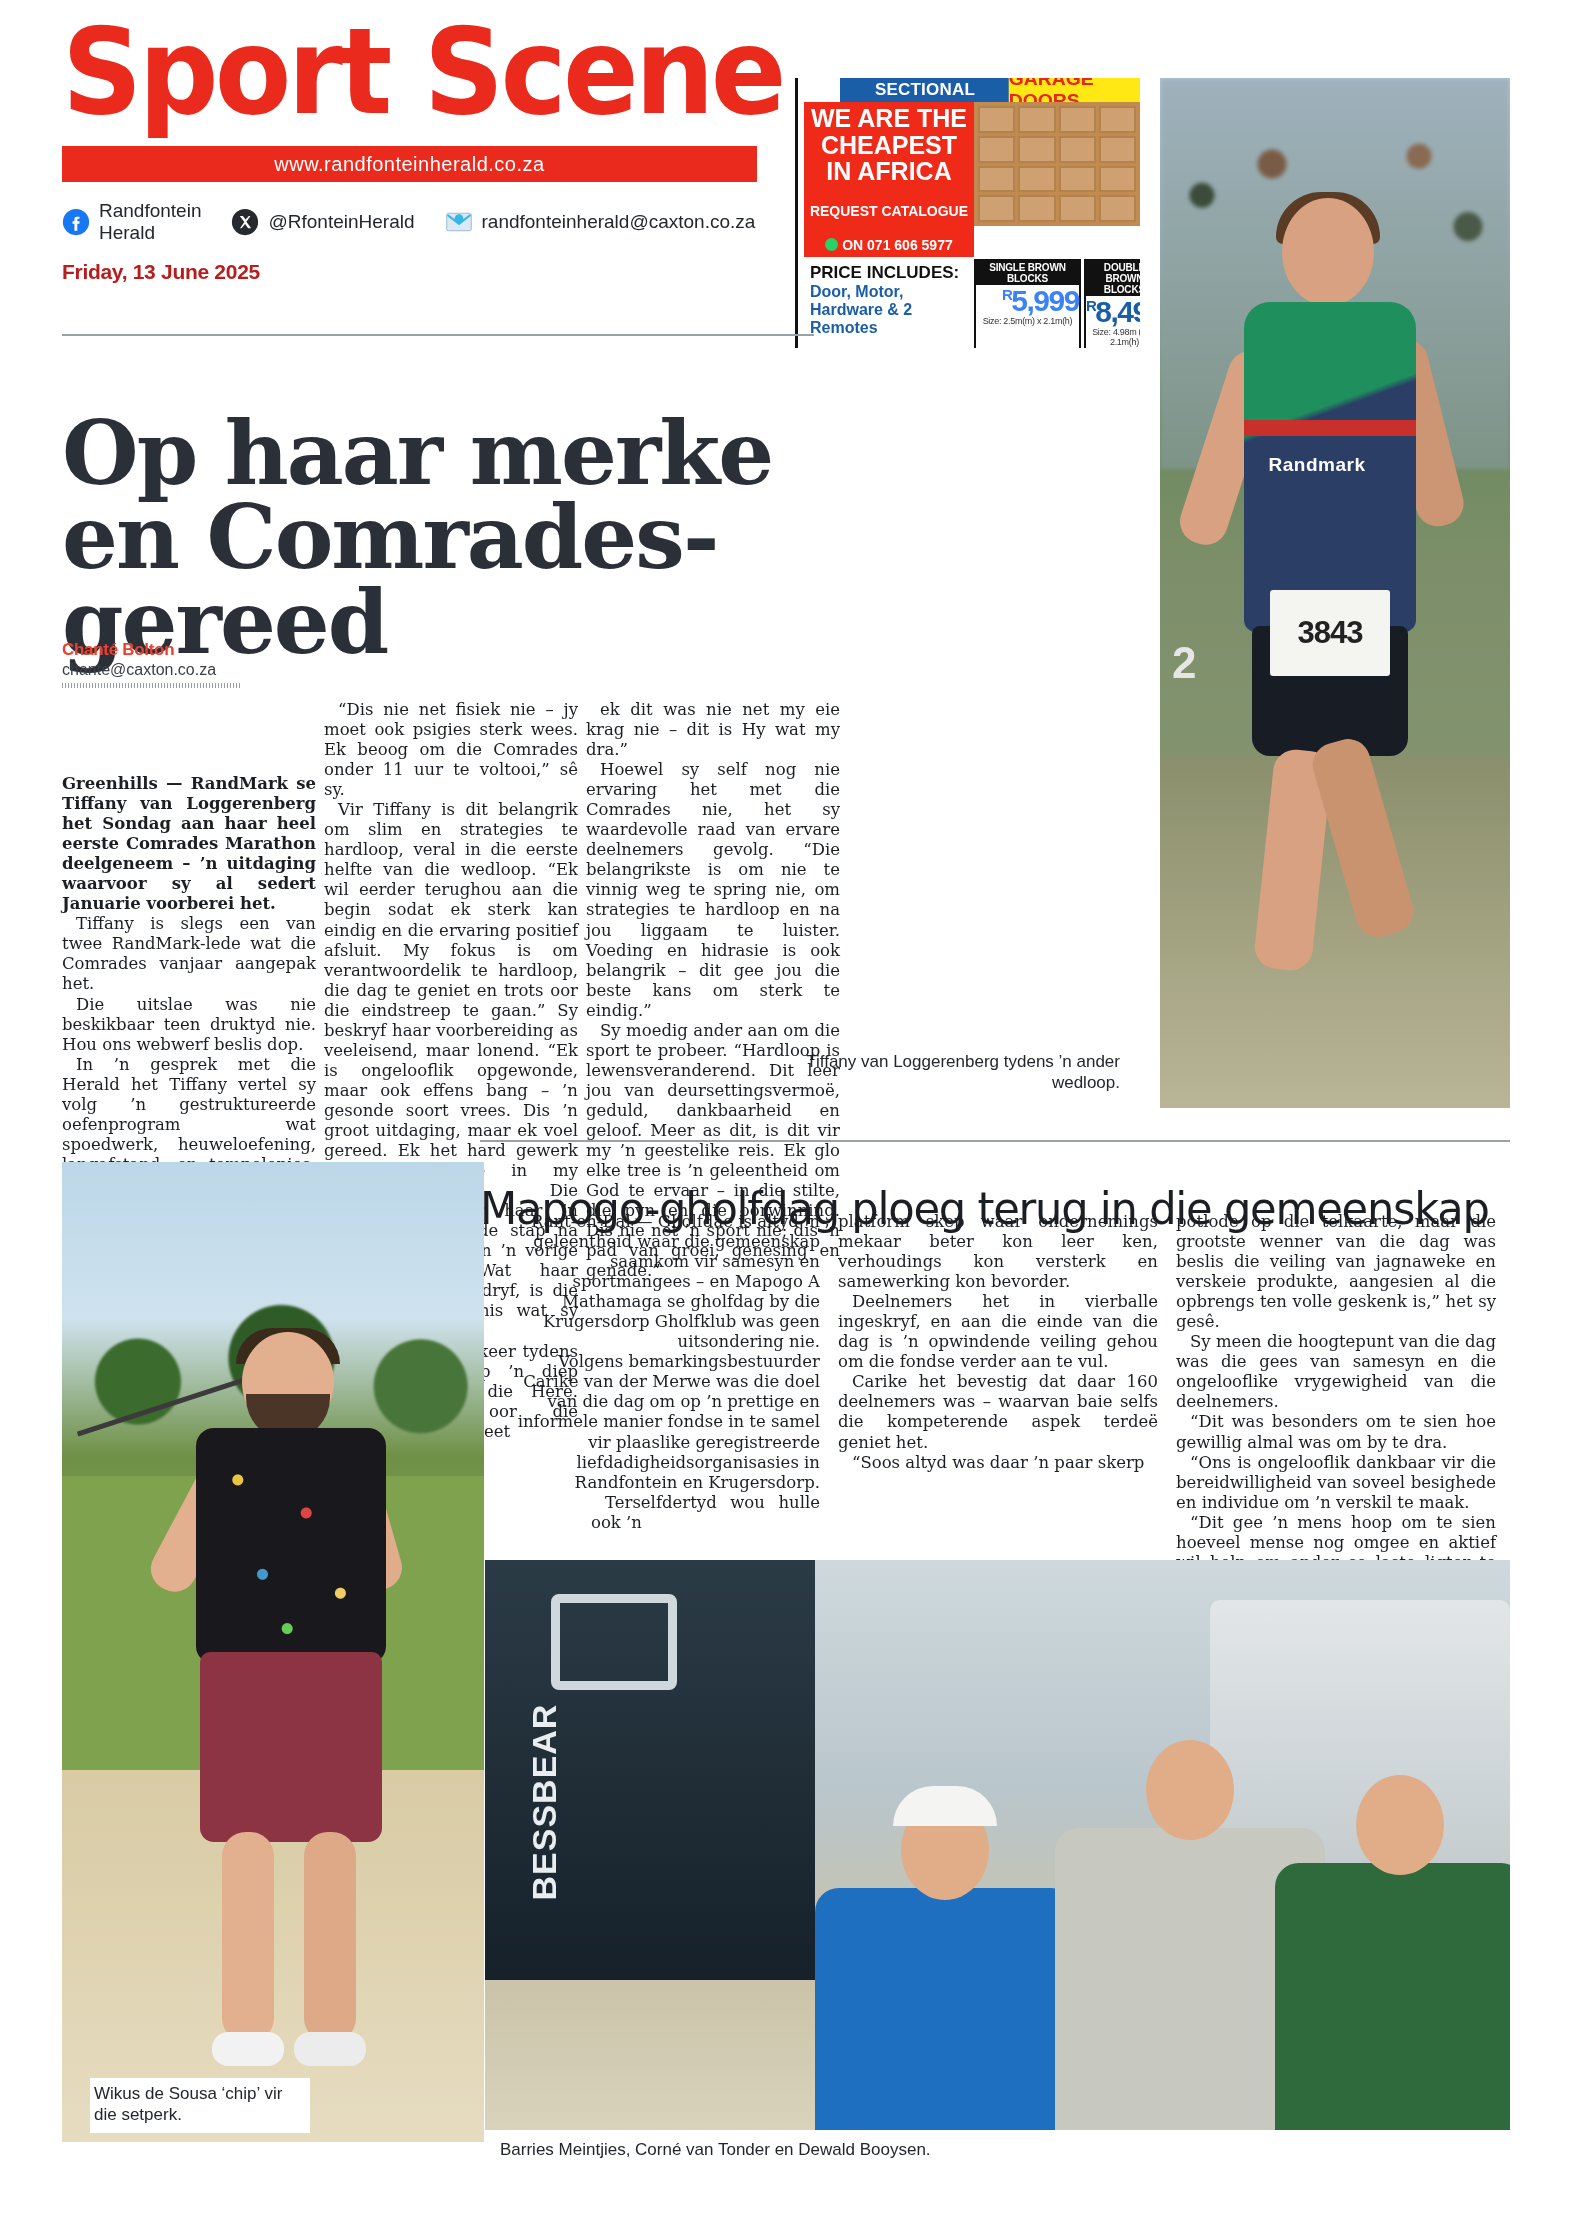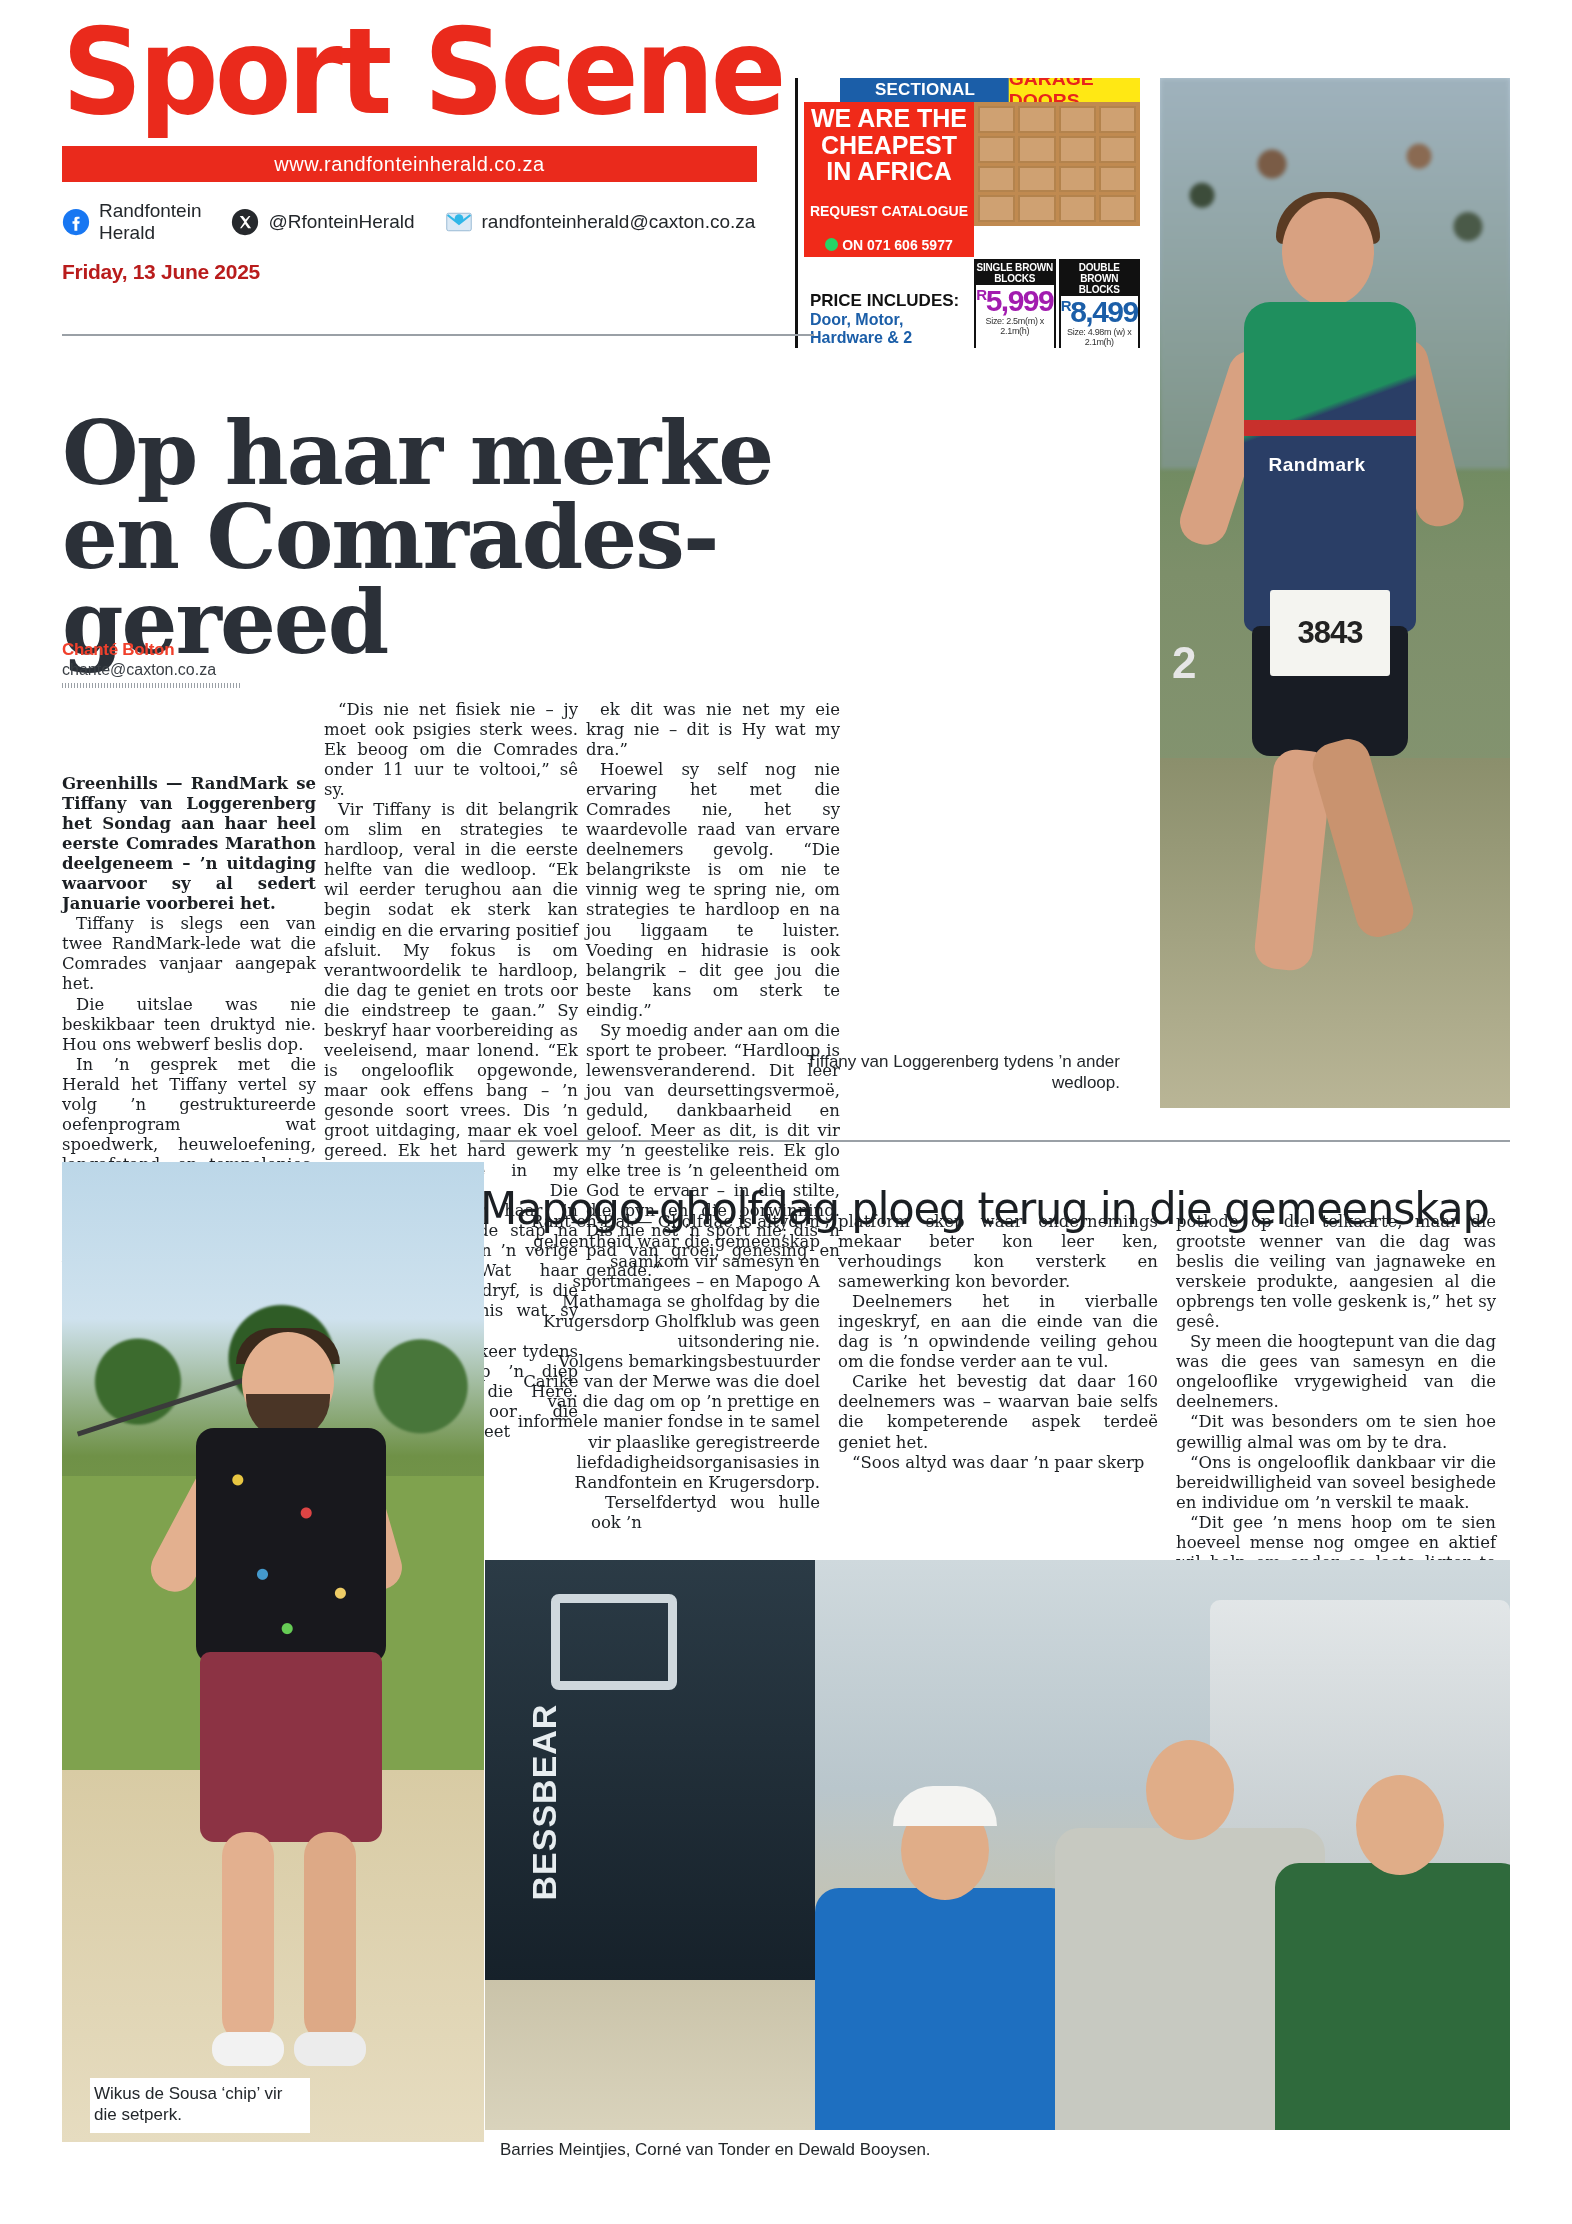--- a/index.html
+++ b/index.html
@@ -85,29 +85,29 @@
                 background:#25d366; vertical-align:-1px; }
   .ad-door { flex:1; height:124px; position:relative; background:#c08a50; overflow:hidden; }
   .ad-door .panels {
     position:absolute; inset:4px;
     display:grid; grid-template-columns:repeat(4,1fr); grid-template-rows:repeat(4,1fr);
     gap:3px;
   }
   .ad-door .panels div { background:#cfa172; border:2px solid #b3834d; }
   .ad-lower { display:flex; margin-top:2px; }
   .ad-price-txt { flex:0 0 170px; padding:4px 2px 0 6px; }
-  .ad-price-txt .pi { font-weight:bold; font-size:17px; color:#111;margin-top:28px; }
+  .ad-price-txt .pi { font-weight:bold; font-size:17px; color:#111; }
   .ad-price-txt .pd { font-weight:bold; font-size:16px; color:#1b5ea8; line-height:1.12; }
   .ad-tags { flex:1; display:flex; gap:3px; }
   .tag { flex:1; border:2px solid #111; background:#fff; }
   .tag .hdr { background:#111; color:#fff; font-weight:bold; font-size:10px;
               text-align:center; padding:1px 0; letter-spacing:-0.2px; }
   .tag .amt { font-weight:bold; font-size:30px; text-align:center; line-height:1;
               padding:1px 0 0; letter-spacing:-1.5px; }
-  .tag.red .amt { color:#a21caf; }
+  .tag.red .amt { color:#3b82f6;padding-left:26px; }
   .tag.blue .amt { color:#1b5ea8; }
   .tag .amt sup { font-size:15px; vertical-align:super; }
   .tag .sz { font-size:9px; text-align:center; color:#333; padding-bottom:1px; letter-spacing:-0.3px;}
   .ad-lenasia {
     background:#1b5ea8; color:#fff; font-weight:bold; font-size:15px;
     padding:3px 4px; margin-top:3px; white-space:nowrap; letter-spacing:-0.3px;
   }
   .ad-kingdom {
     background:#f02a19; margin-top:2px; text-align:center;
     font-weight:bold; font-size:38px; color:#1b5ea8;

